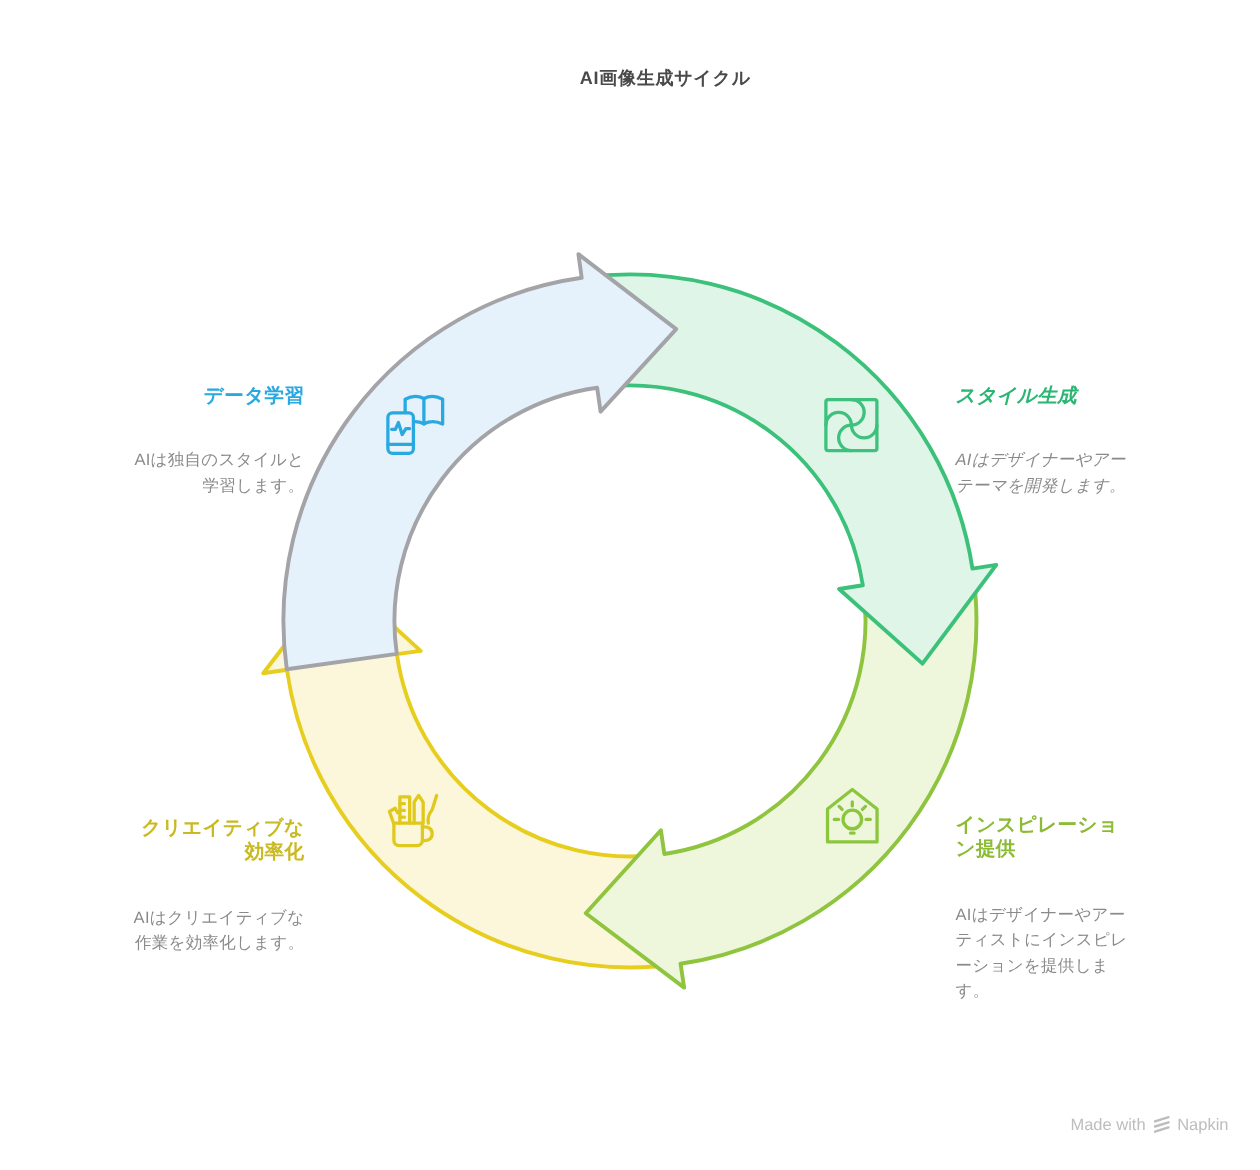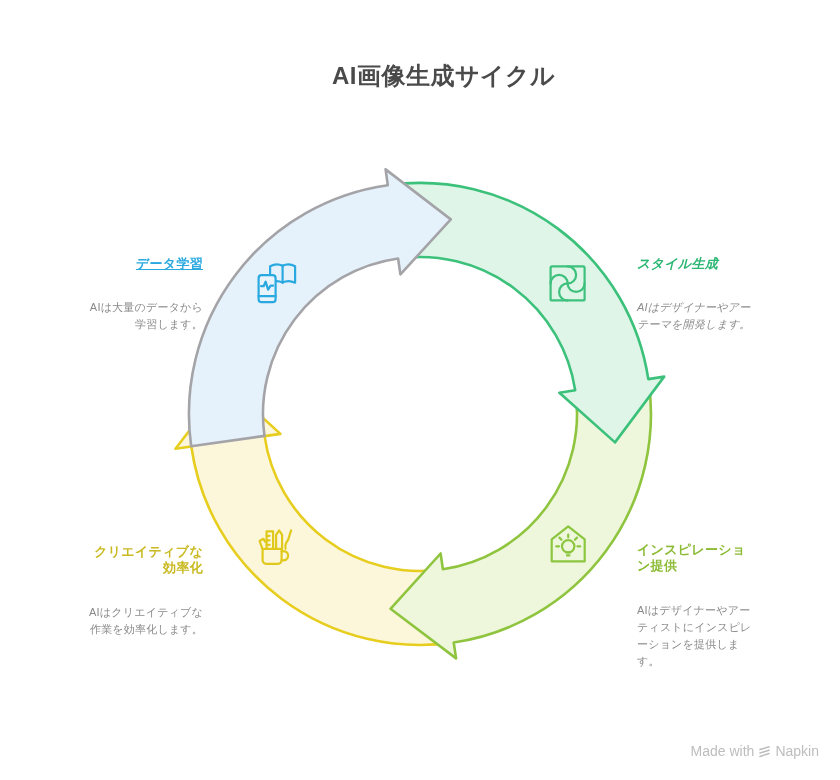--- a/index.html
+++ b/index.html
@@ -1,40 +1,40 @@
 <!DOCTYPE html>
 <html><head>
 <meta charset="utf-8">
 <style>
   html,body{margin:0;padding:0;background:#ffffff;}
   .canvas{
     position:relative;width:840px;height:780px;overflow:hidden;background:#ffffff;
     font-family:"Liberation Sans","DejaVu Sans",sans-serif;
   }
   .title{
-    position:absolute;left:0;right:0;top:44px;margin:16px;
-    text-align:center;font-size:24px;font-weight:bold;color:#4a4a4a;letter-spacing:0.5px;padding-left:47px;
+    position:absolute;left:0;right:0;top:44px;margin:0;
+    text-align:center;font-size:12px;font-weight:bold;color:#4a4a4a;letter-spacing:0.5px;padding-left:47px;
   }
   .cycle-svg{position:absolute;left:0;top:0;}
   .step{position:absolute;white-space:pre-line;}
   .step-heading{
     font-size:13px;font-weight:bold;line-height:1.25;letter-spacing:0.3px;
   }
   .step-desc{
     margin-top:9px;font-size:11px;line-height:1.55;color:#8a8a8a;letter-spacing:0.2px;
   }
   .col-left{right:637px;text-align:right;}
   .col-right{left:637px;text-align:left;}
   #step1{top:238px;}
   #step2{top:238px;font-style:italic;}
   #step3{top:524px;}
   #step4{top:526px;}
   .footer{
     position:absolute;right:21px;top:743px;display:flex;align-items:center;gap:4px;
-    font-size:14px;color:#bdbdbd;text-decoration:none;
+    font-size:11px;color:#bdbdbd;text-decoration:none;
   }
   .footer svg{display:block;}
 </style>
 </head>
 <body>
 
 <div class="canvas">
 
   <h1 class="title">AI画像生成サイクル</h1>
 
@@ -79,22 +79,22 @@
       <path d="M17 14 L20 14 M17 18.5 L20 18.5 M17 23 L20 23"></path>
       <path d="M26.5 27 L26.5 13 L29.5 8.5 L32.5 13 L32.5 27"></path>
       <path d="M41.5 8.5 L38.5 18 Q35 22.5 36 27"></path>
       <path d="M12.8 27 L10 19.2 L13.8 17 L15.5 20"></path>
       <path d="M13 27 L32 27 L32 38.5 A3.5 3.5 0 0 1 28.5 42 L16.5 42 A3.5 3.5 0 0 1 13 38.5 Z"></path>
       <path d="M32 29.5 C36.5 29 38.5 31 38.5 34 C38.5 37 36.5 39 32 38.5"></path>
     </g>
   </svg>
 
   <div class="step col-left" id="step1">
-    <div class="step-heading" style="color: rgb(41, 169, 224); text-decoration: underline;">データ学習</div>
-    <div class="step-desc">AIは大量のデータから
+    <div class="step-heading" style="color: rgb(41, 169, 224);">データ学習</div>
+    <div class="step-desc">AIは独自のスタイルと
 学習します。</div>
   </div>
 
   <div class="step col-right" id="step2">
     <div class="step-heading" style="color: rgb(43, 182, 115);">スタイル生成</div>
     <div class="step-desc">AIはデザイナーやアー
 テーマを開発します。</div>
   </div>
 
   <div class="step col-left" id="step4">

